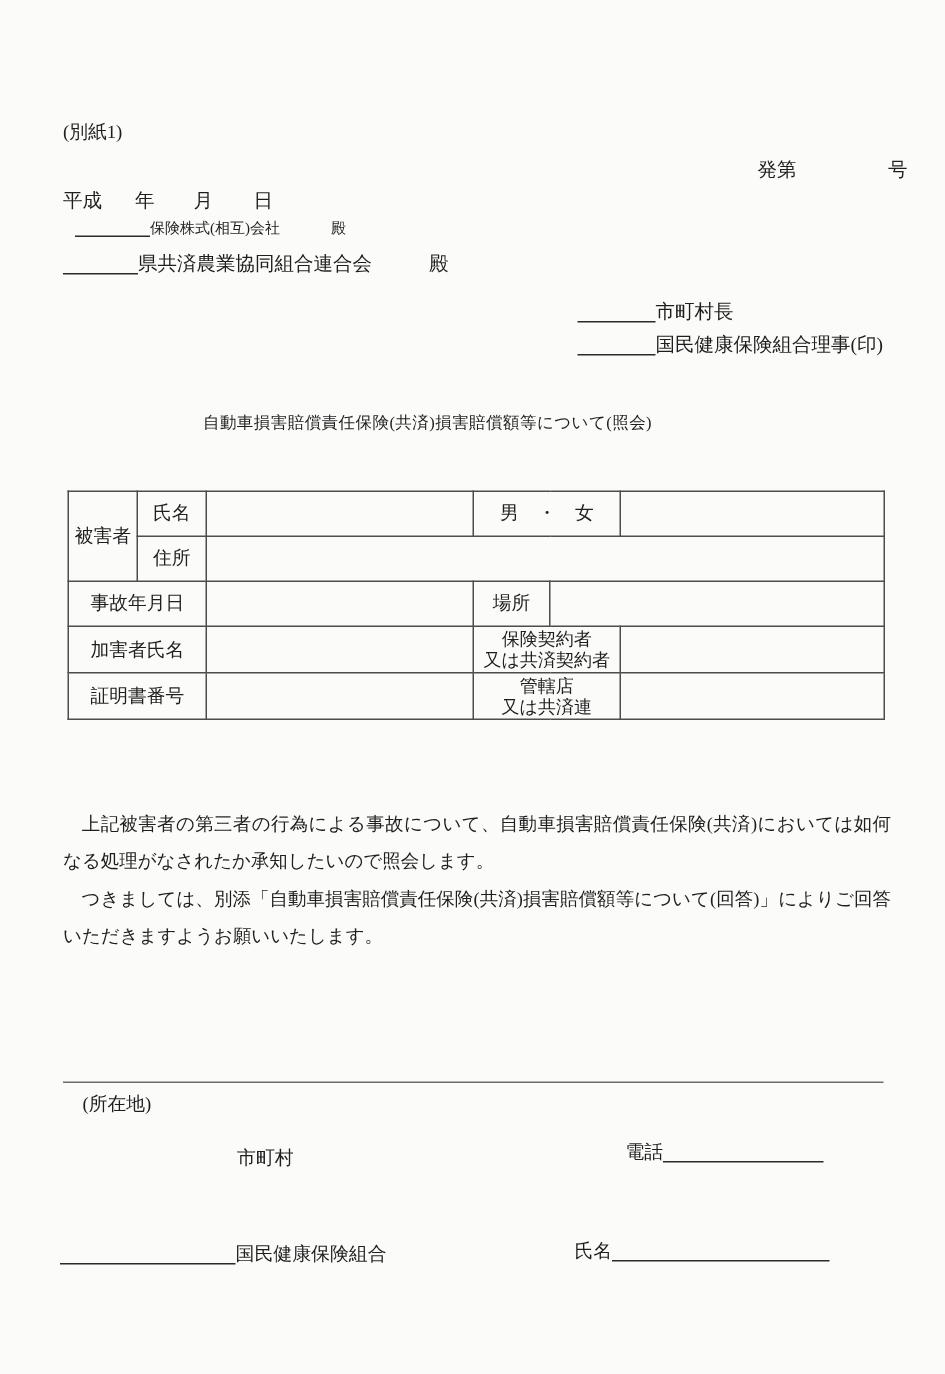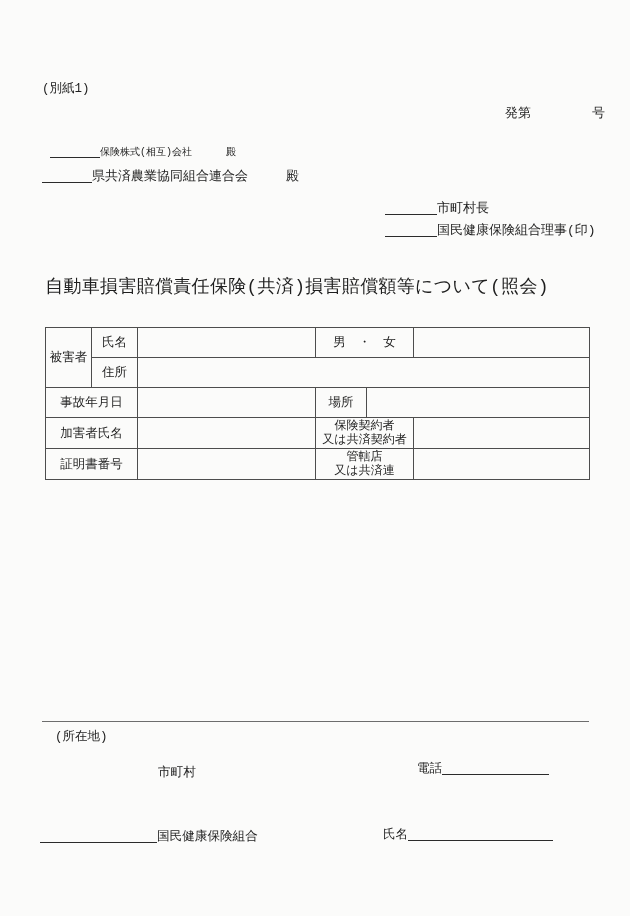--- a/index.html
+++ b/index.html
@@ -1,38 +1,38 @@
 <!DOCTYPE html>
 <html><head>
 <meta charset="utf-8">
 <style>
   * { margin:0; padding:0; box-sizing:border-box; }
   html,body { background:#fbfbfa; }
   .page {
     position:relative; width:630px; height:916px; background:#fbfbfa;
-    font-family:Liberation Mono, monospace;
+    font-family:Liberation Serif, serif;
     color:#1e1e1e; overflow:hidden;
   }
   .abs { position:absolute; }
 
   
   .blank { display:inline-block; border-bottom:1px solid #2b2b2b; height:14px; vertical-align:-3px; }
   .w50 { width:50px; }  .w52 { width:52px; }  .w117 { width:117px; }
   .w107 { width:107px; } .w221 { width:221px; } .w145 { width:145px; }
 
   .attachment { left:42px; top:80px; font-size:12.5px; }
   .docnum { left:505px; top:104px; width:100px; display:flex; justify-content:space-between; font-size:13px;gap:38px; }
   .dateline { left:42px; top:125px; font-size:13px; }
   .dateline .g1 { margin-left:22px; } .dateline .g2 { margin-left:26px; } .dateline .g3 { margin-left:27px; }
   .addr1 { left:50px; top:144px; font-size:10px; }
   .addr2 { left:42px; top:167px; font-size:13px; }
   .hon-a { margin-left:34px; } .hon-b { margin-left:38px; }
   .sender1 { left:385px; top:199px; font-size:13px; }
   .sender2 { left:385px; top:221px; font-size:13px; }
-  .doctitle { left:12px; top:274px; width:570px; text-align:center; font-size:18px; letter-spacing:0.3px; }
+  .doctitle { left:0; top:274px; width:570px; text-align:center; font-size:11px; letter-spacing:0.3px; }
 
   table.formtable {
     position:absolute; left:45px; top:327px; width:544px;
     border-collapse:collapse; table-layout:fixed; font-size:12.5px;
   }
   .formtable td { border:1px solid #4d4d4d; text-align:center; vertical-align:middle; padding:0; }
   .formtable tr.r30 { height:30px; }
   .formtable tr.r31 { height:31px;margin-top:35px; }
   .formtable td.two-line { font-size:12px; }
   .formtable td.two-line span { display:block; line-height:14px; }
@@ -53,20 +53,23 @@
 
 <div class="page">
 
   <div class="abs attachment">(別紙1)</div>
 
   <div class="abs docnum">
     <span>発第</span>
     <span>号</span>
   </div>
 
+  <div class="abs dateline">
+    <span>平成</span><span class="g1">年</span><span class="g2">月</span><span class="g3">日</span>
+  </div>
 
   <div class="abs addr1">
     <span class="blank w50"></span><span>保険株式(相互)会社</span><span class="hon-a">殿</span>
   </div>
   <div class="abs addr2">
     <span class="blank w50"></span><span>県共済農業協同組合連合会</span><span class="hon-b">殿</span>
   </div>
 
   <div class="abs sender1">
     <span class="blank w52"></span><span>市町村長</span>
@@ -118,20 +121,24 @@
         <td></td>
         <td colspan="2" class="two-line">
           <span>管轄店</span>
           <span>又は共済連</span>
         </td>
         <td></td>
       </tr>
     </tbody>
   </table>
 
+  <div class="abs bodytext">
+    <p>　上記被害者の第三者の行為による事故について、自動車損害賠償責任保険(共済)においては如何なる処理がなされたか承知したいので照会します。</p>
+    <p>　つきましては、別添「自動車損害賠償責任保険(共済)損害賠償額等について(回答)」によりご回答いただきますようお願いいたします。</p>
+  </div>
 
   <div class="abs footrule"></div>
 
   <div class="abs location">(所在地)</div>
 
   <div class="abs muni">市町村</div>
 
   <div class="abs orgrow">
     <span class="blank w117"></span><span>国民健康保険組合</span>
   </div>

